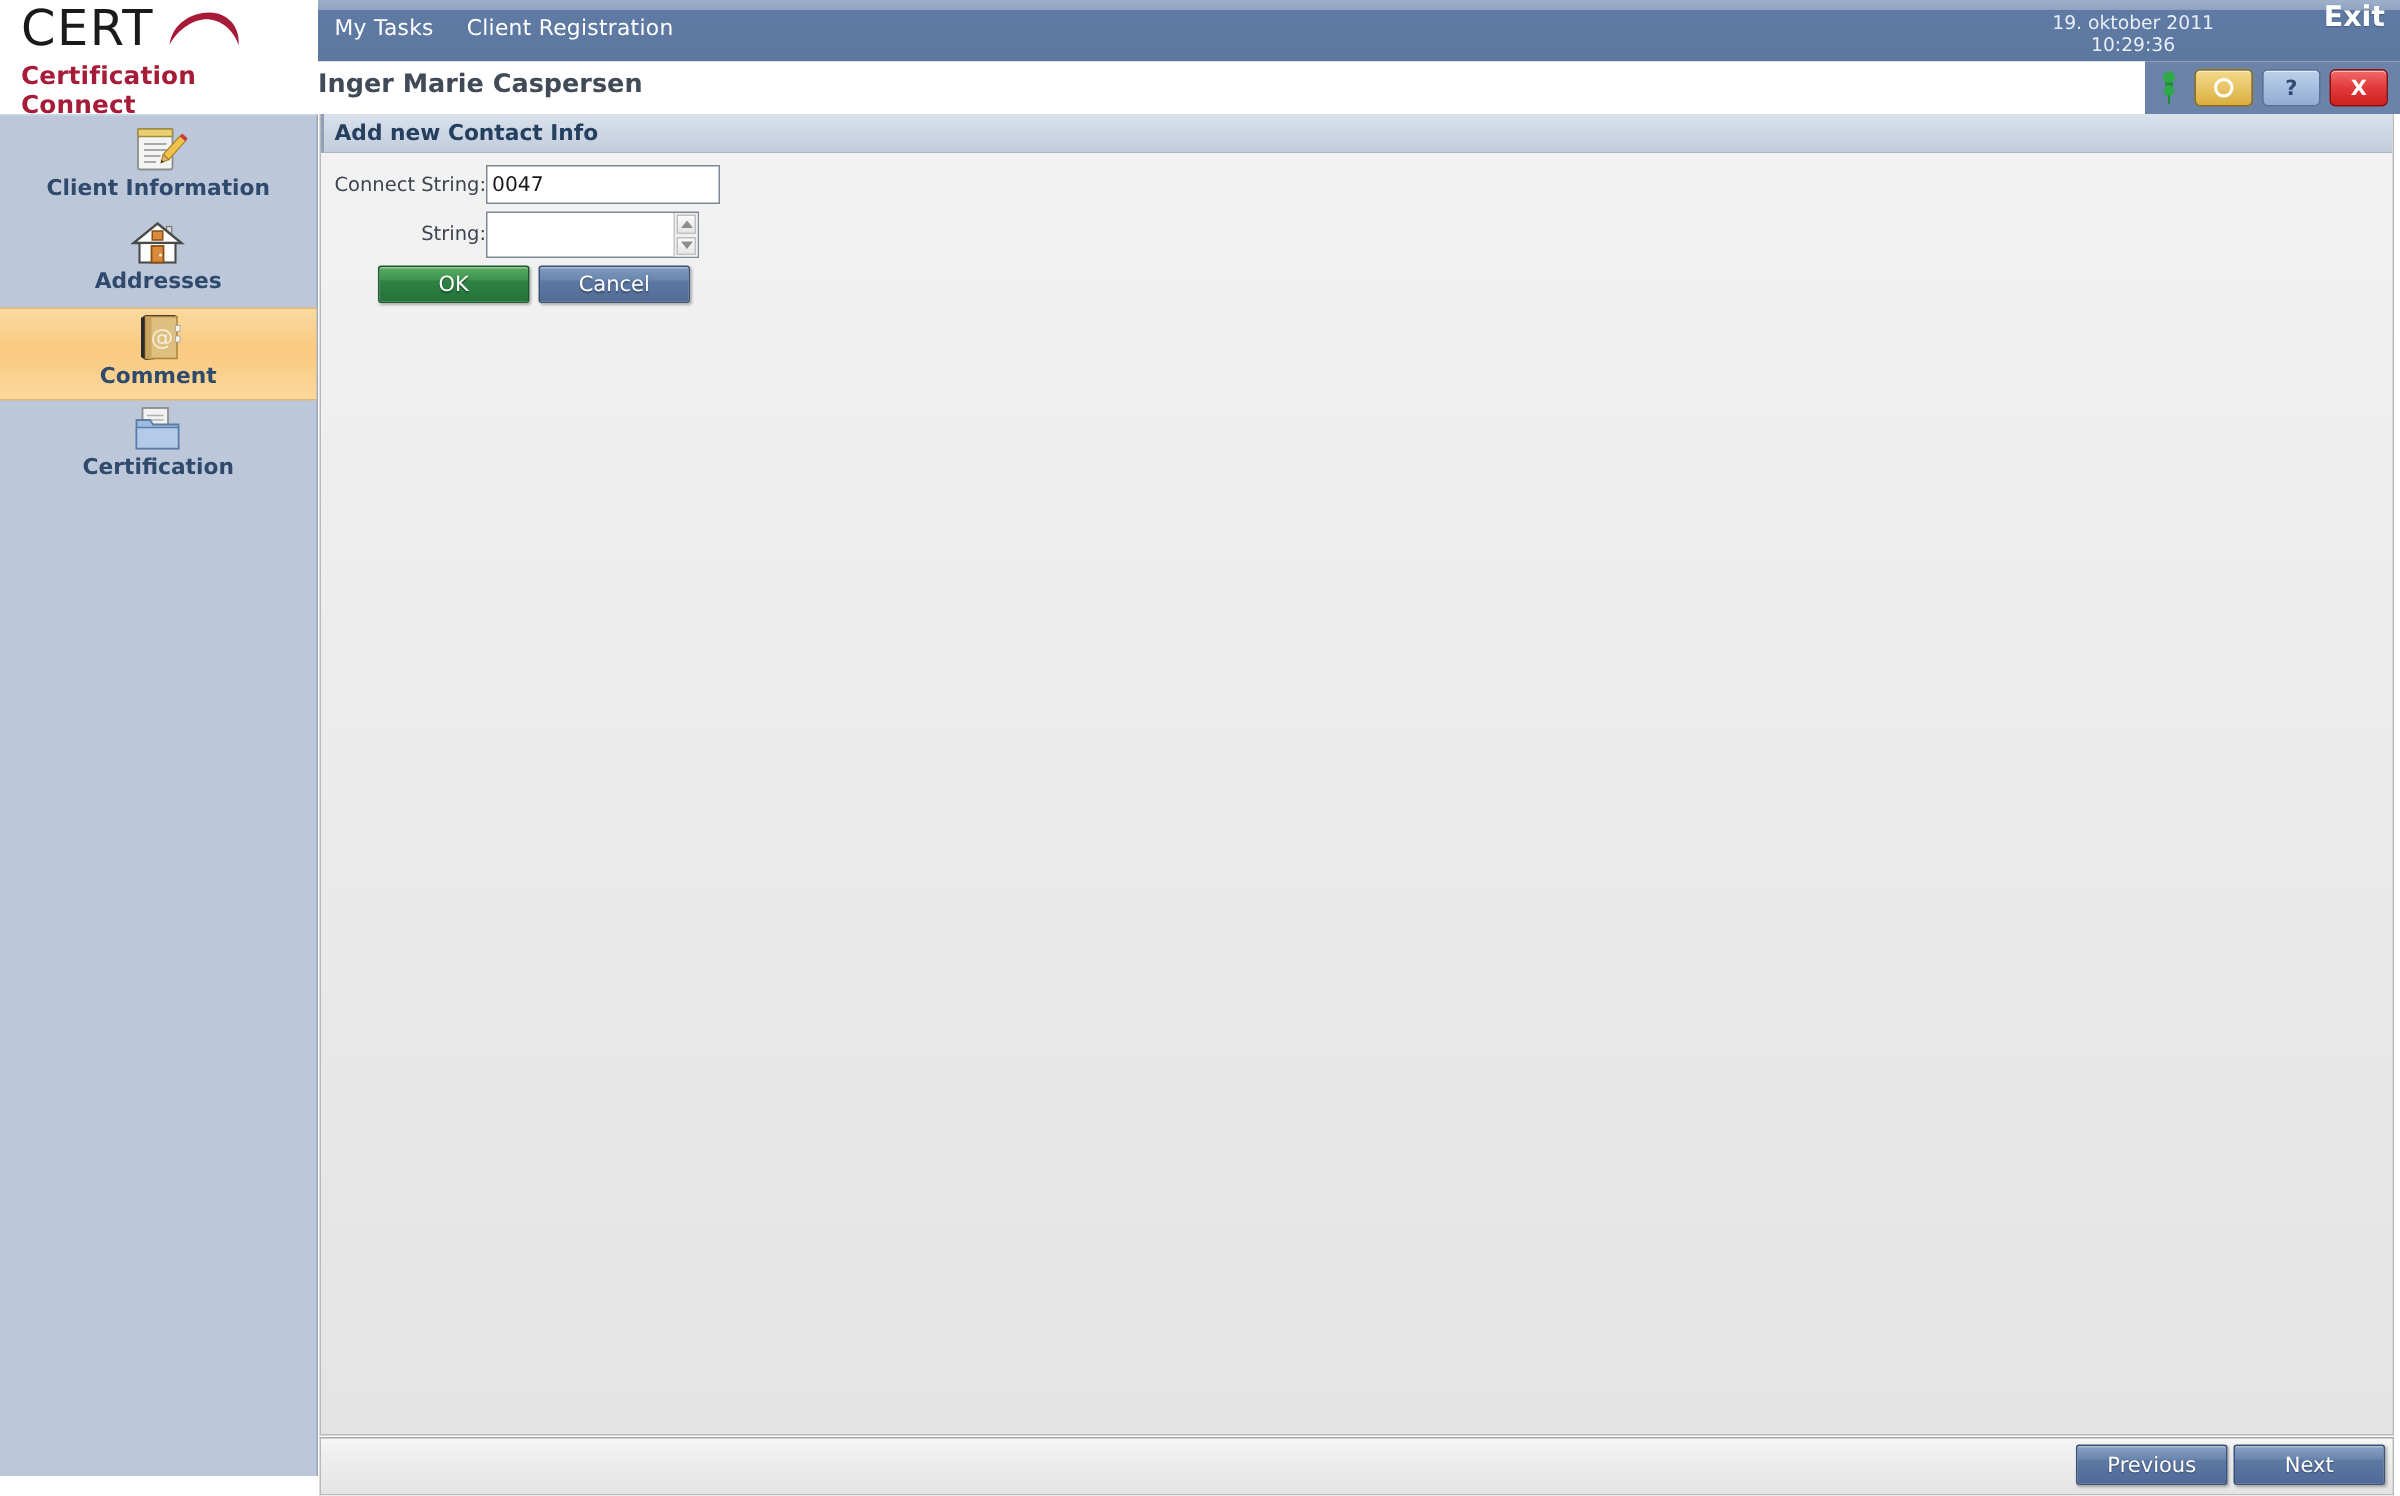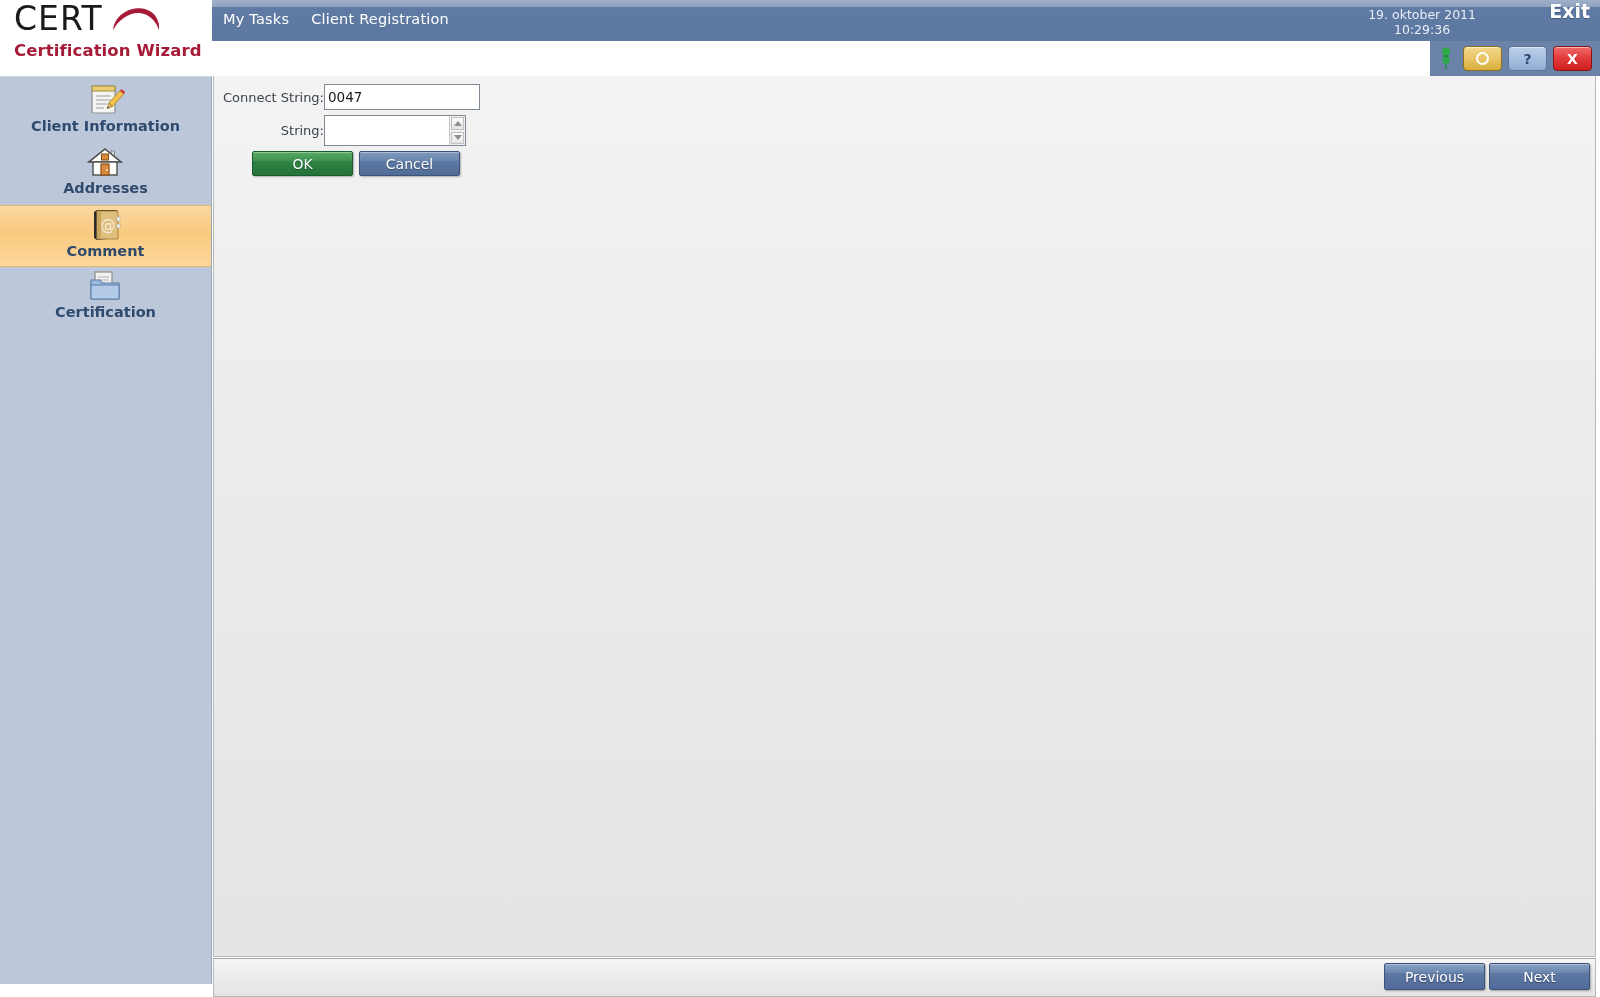--- a/index.html
+++ b/index.html
@@ -327,35 +327,38 @@
 
 <div id="app">
 
   <div class="logo-block">
     <div class="logo-row">
       <div class="logo-cert">CERT</div>
       <svg class="logo-swoosh" width="50" height="28" viewBox="0 0 50 28">
         <path d="M2,24 C4,7 22,0 34,3 C45,6 49,16 48,24 C45,15 38,8 29,7 C19,6 8,13 2,24 Z" fill="#a61b37"></path>
       </svg>
     </div>
-    <div class="logo-sub">Certification Wizard</div>
+    <div class="logo-sub">Certification Connect</div>
   </div>
 
   <div class="nav-strip">
     <div class="nav-items">
       <div class="nav-item">My Tasks</div>
       <div class="nav-item">Client Registration</div>
     </div>
     <div class="datetime">
       <div>19. oktober 2011</div>
       <div>10:29:36</div>
     </div>
     <div class="exit-link">Exit</div>
   </div>
 
+  <div class="client-bar">
+    <div class="client-name">Inger Marie Caspersen</div>
+  </div>
 
   <div class="toolbar-zone">
     <svg class="pin-icon" viewBox="0 0 18 24">
       <circle cx="9" cy="4.5" r="4" fill="#2faa4a"></circle>
       <rect x="6.5" y="8" width="5" height="4" fill="#1f8c38"></rect>
       <circle cx="9" cy="13.5" r="3.6" fill="#2faa4a"></circle>
       <rect x="8.3" y="16.5" width="1.4" height="6" fill="#1f8c38"></rect>
     </svg>
     <div class="tbtn yellow">
       <div class="ring"></div>
@@ -429,20 +432,23 @@
           <path d="M4 16 L32 16 L32 30 L4 30 Z" fill="#b3cbe8" stroke="#5a7da8" stroke-width="1"></path>
         </svg>
       </div>
       <div class="side-label">Certification</div>
     </div>
 
   </div>
 
   <div class="main">
 
+    <div class="panel-title">
+      <span>Add new Contact Info</span>
+    </div>
 
     <div class="form-area">
 
       <div class="form-row">
         <div class="form-label">Connect String:</div>
         <input class="text-input" type="text" value="0047" style="">
       </div>
 
       <div class="form-row">
         <div class="form-label tall">String:</div>

